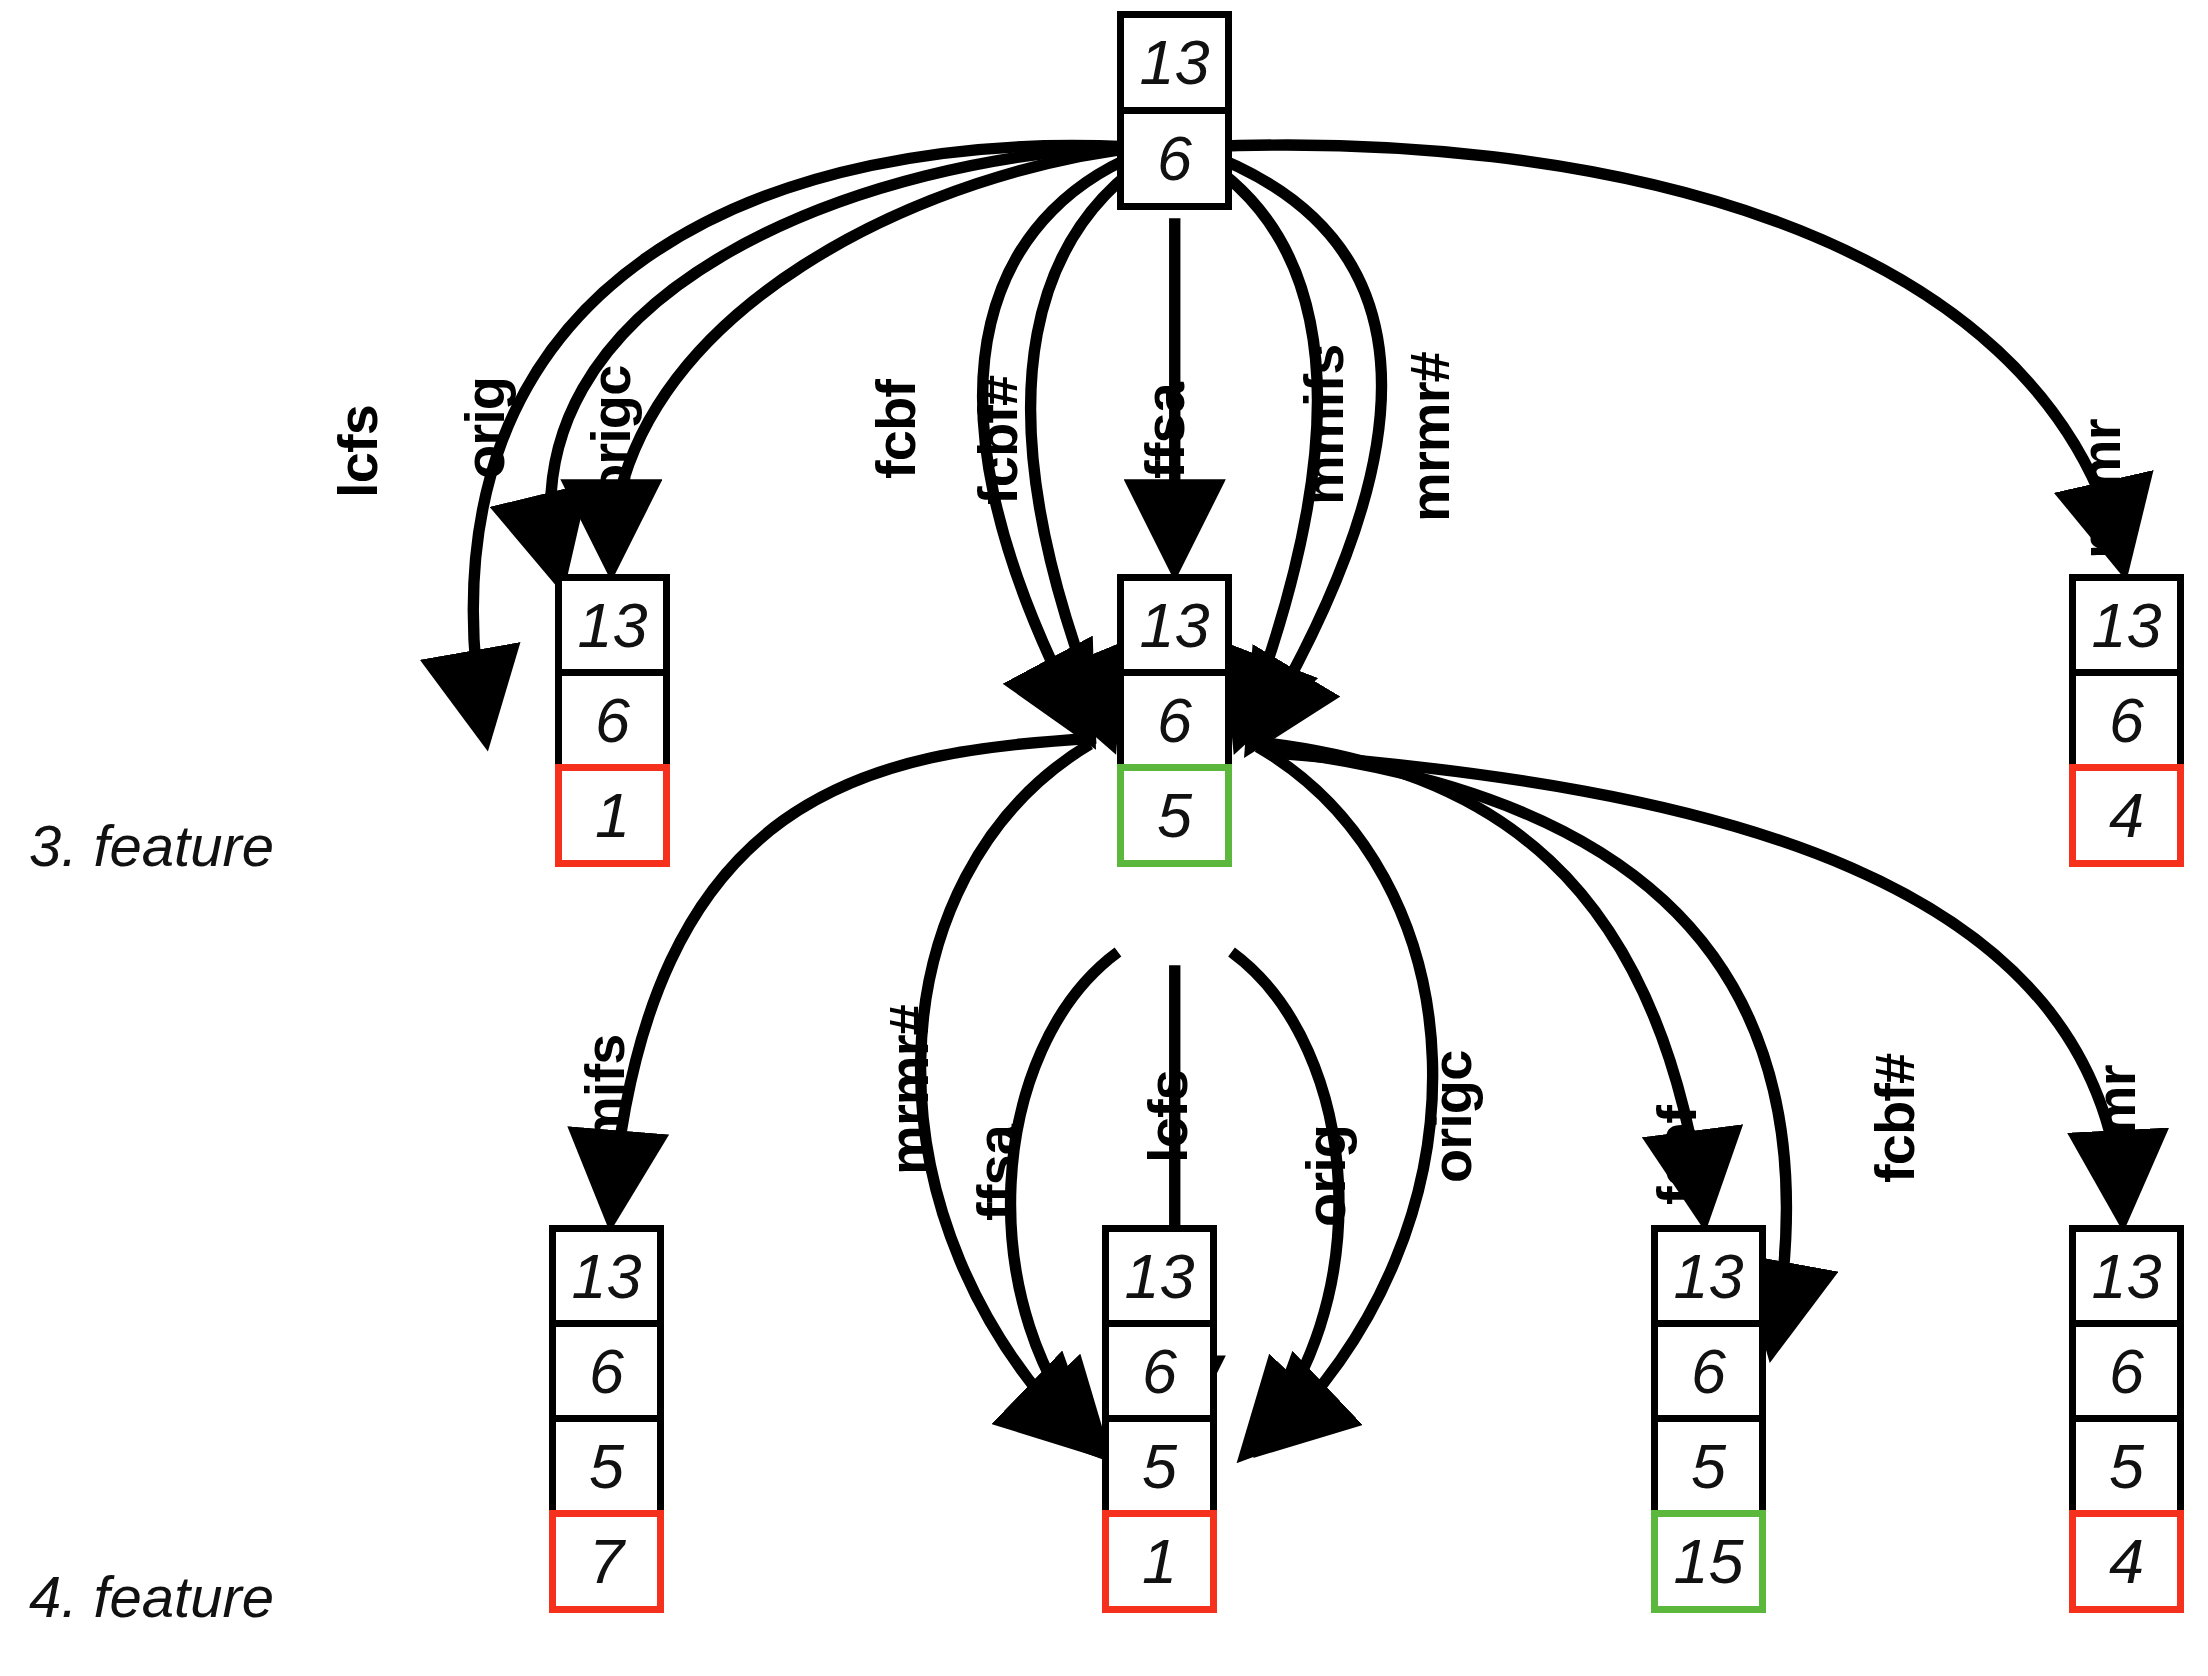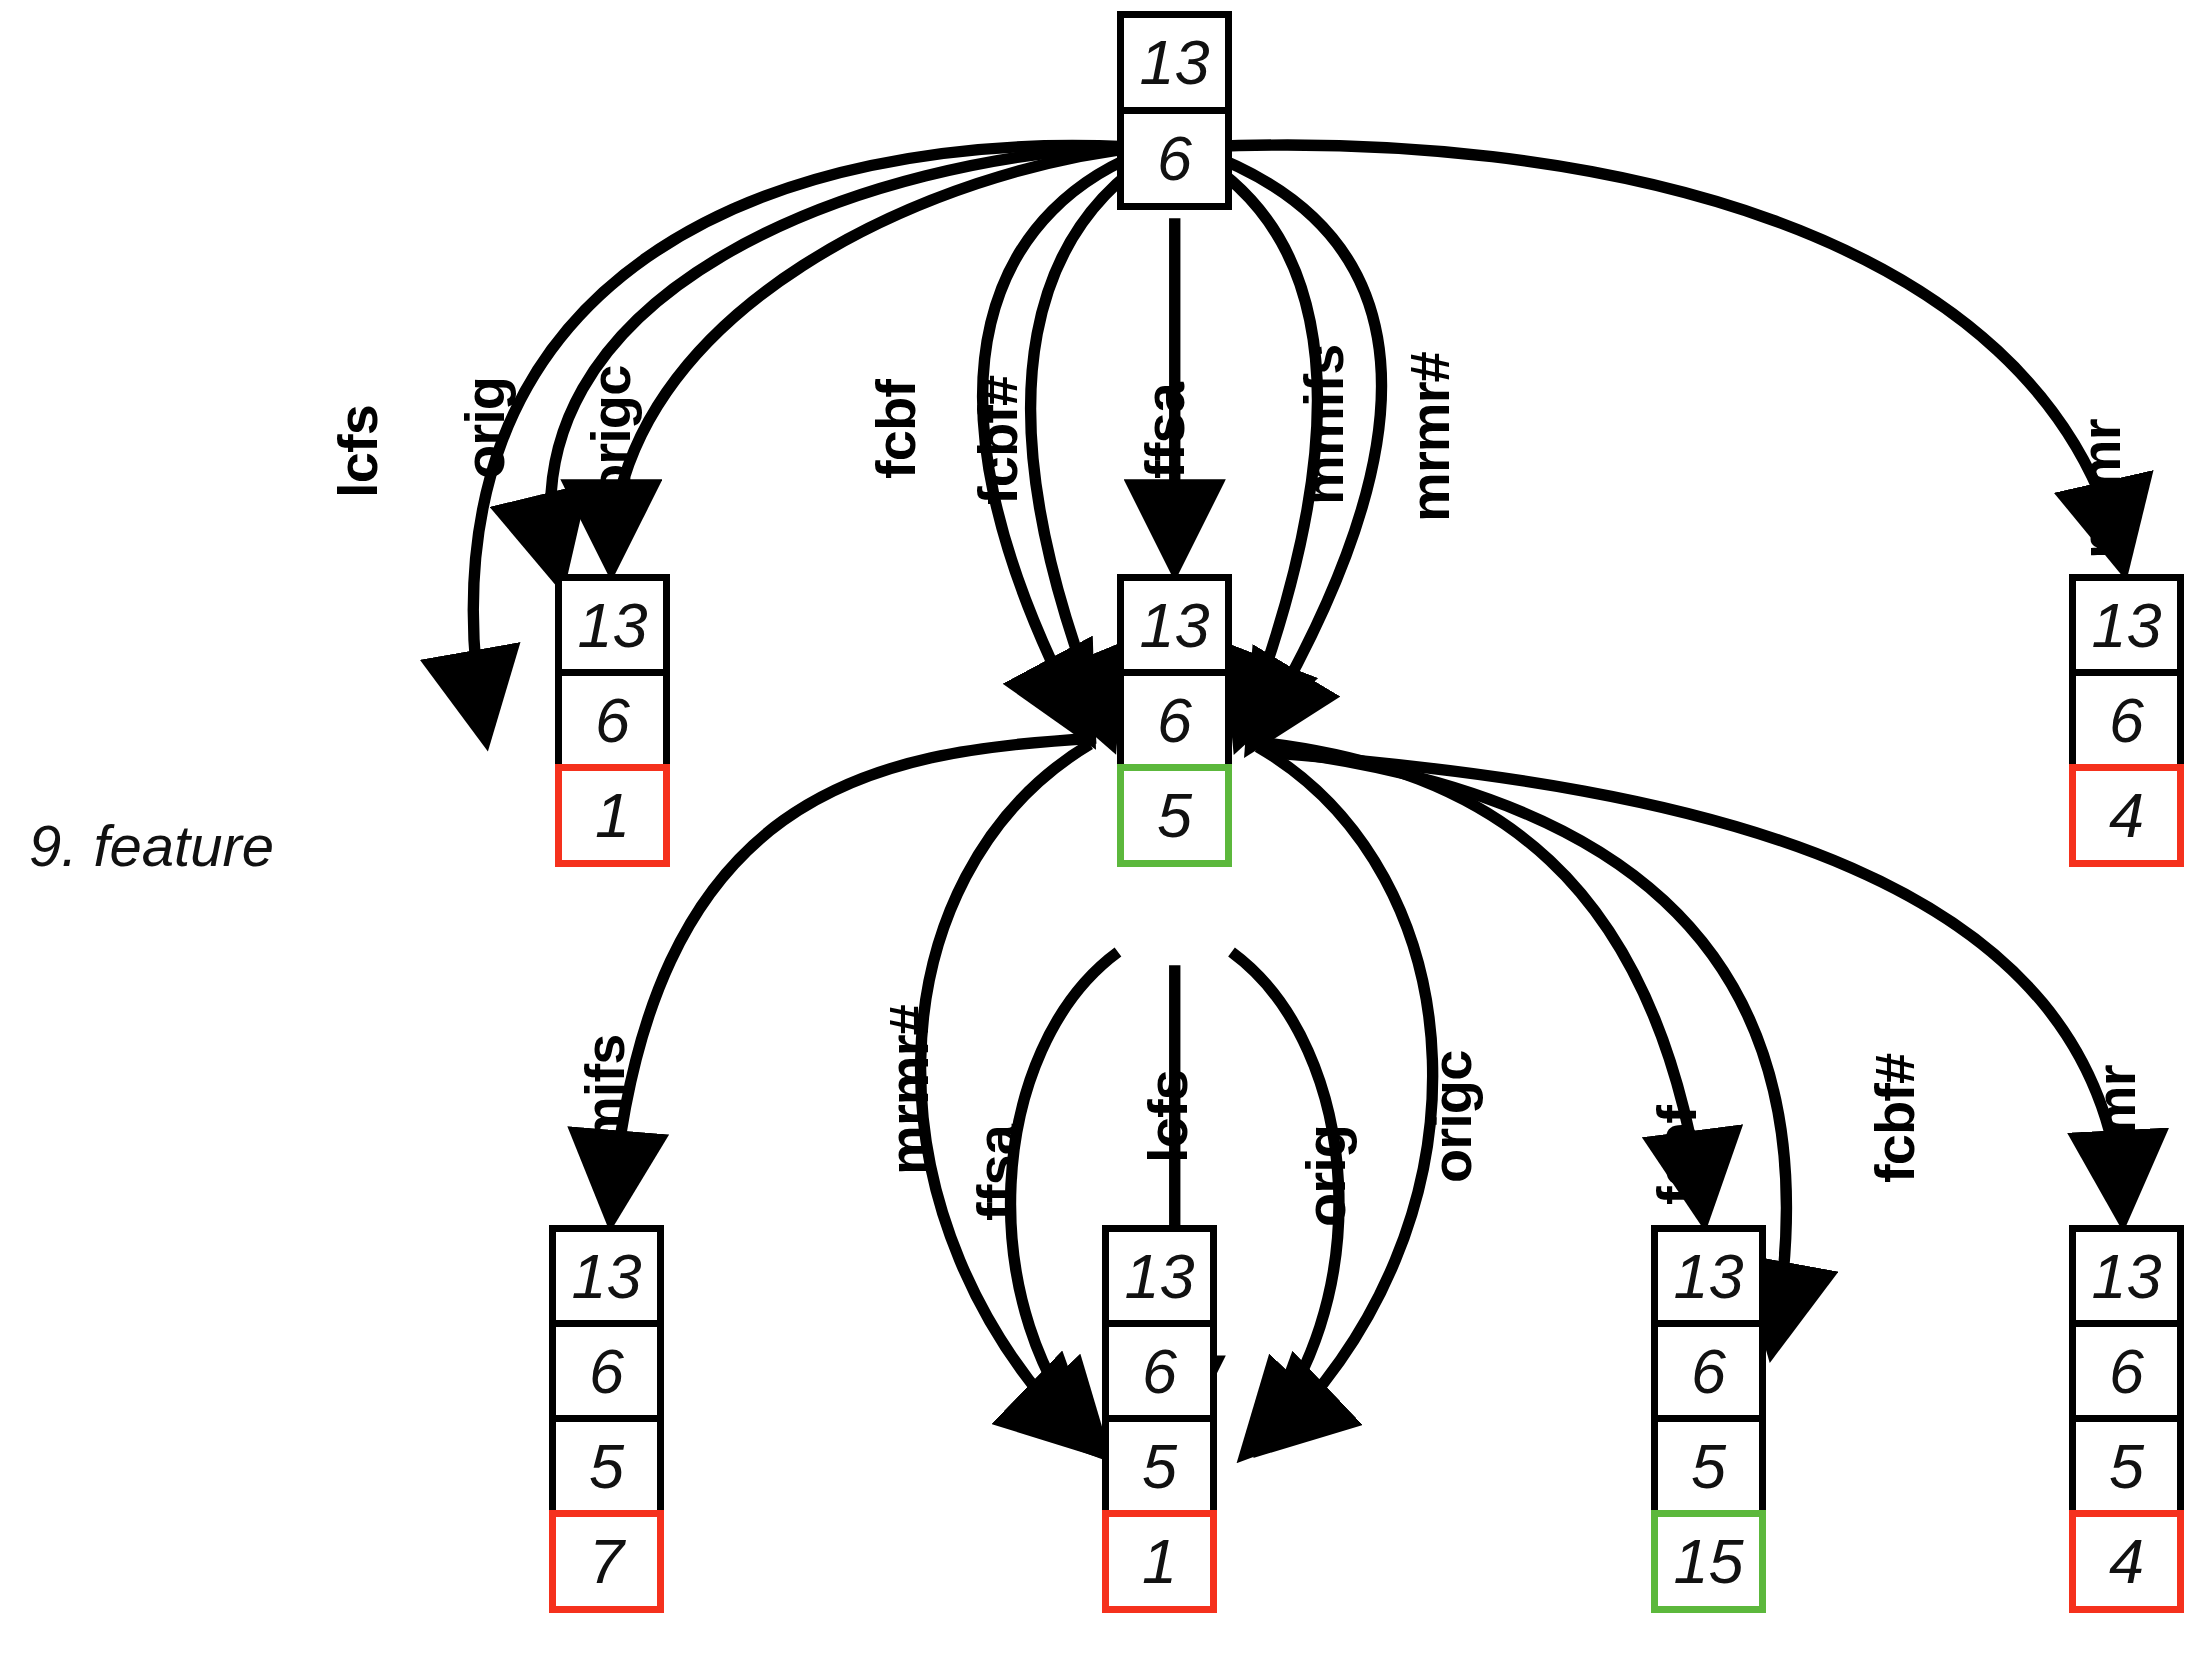--- a/index.html
+++ b/index.html
@@ -132,16 +132,17 @@
   <div class="elabel" style="left:572px;top:1195px;">mmifs</div>
   <div class="elabel" style="left:876px;top:1175px;">mrmr#</div>
   <div class="elabel" style="left:964px;top:1221px;">ffsa</div>
   <div class="elabel" style="left:1135px;top:1163px;">lcfs</div>
   <div class="elabel" style="left:1293px;top:1227px;">orig</div>
   <div class="elabel" style="left:1419px;top:1183px;">origc</div>
   <div class="elabel" style="left:1644px;top:1205px;">fcbf</div>
   <div class="elabel" style="left:1862px;top:1183px;">fcbf#</div>
   <div class="elabel" style="left:2083px;top:1205px;">mrmr</div>
 
-  <div class="rowlabel" style="left:29px;top:812px;">9. feature</div>
+  <div class="rowlabel" style="left:29px;top:812px;">3. feature</div>
+  <div class="rowlabel" style="left:29px;top:1563px;">4. feature</div>
 
 </div>
 
 
 </body></html>

